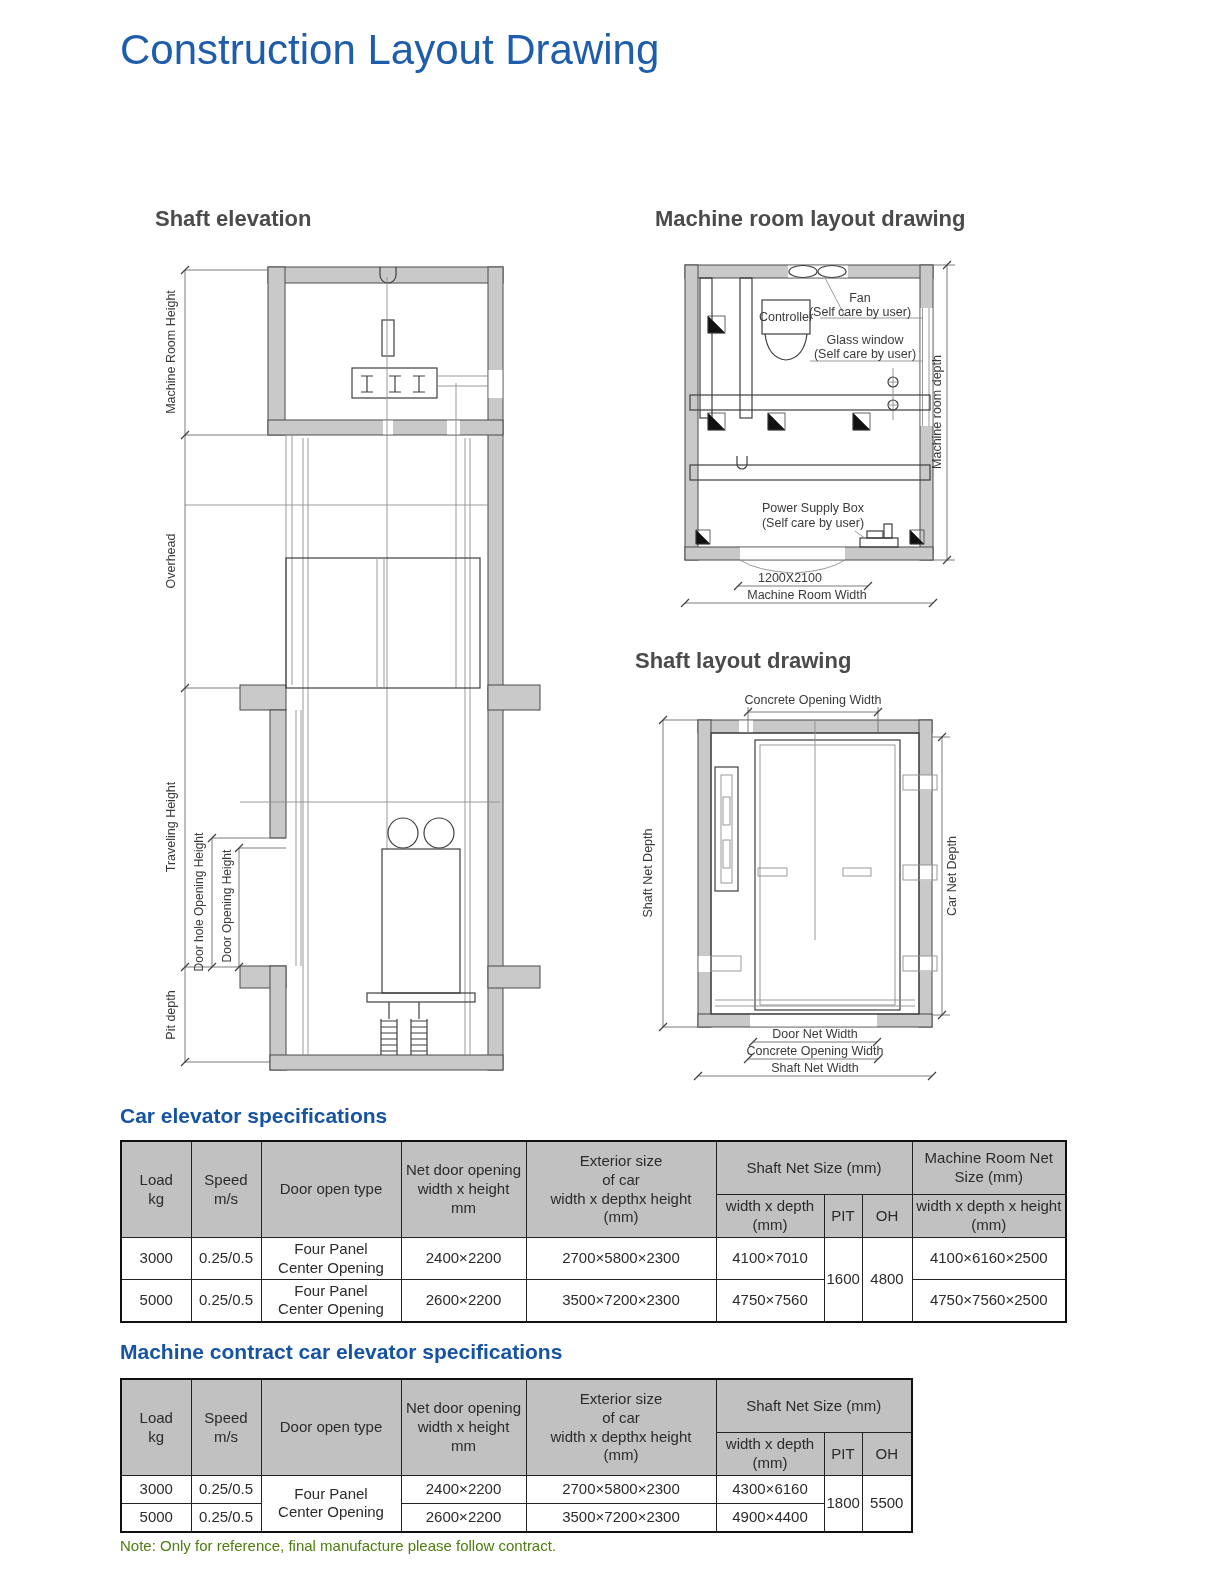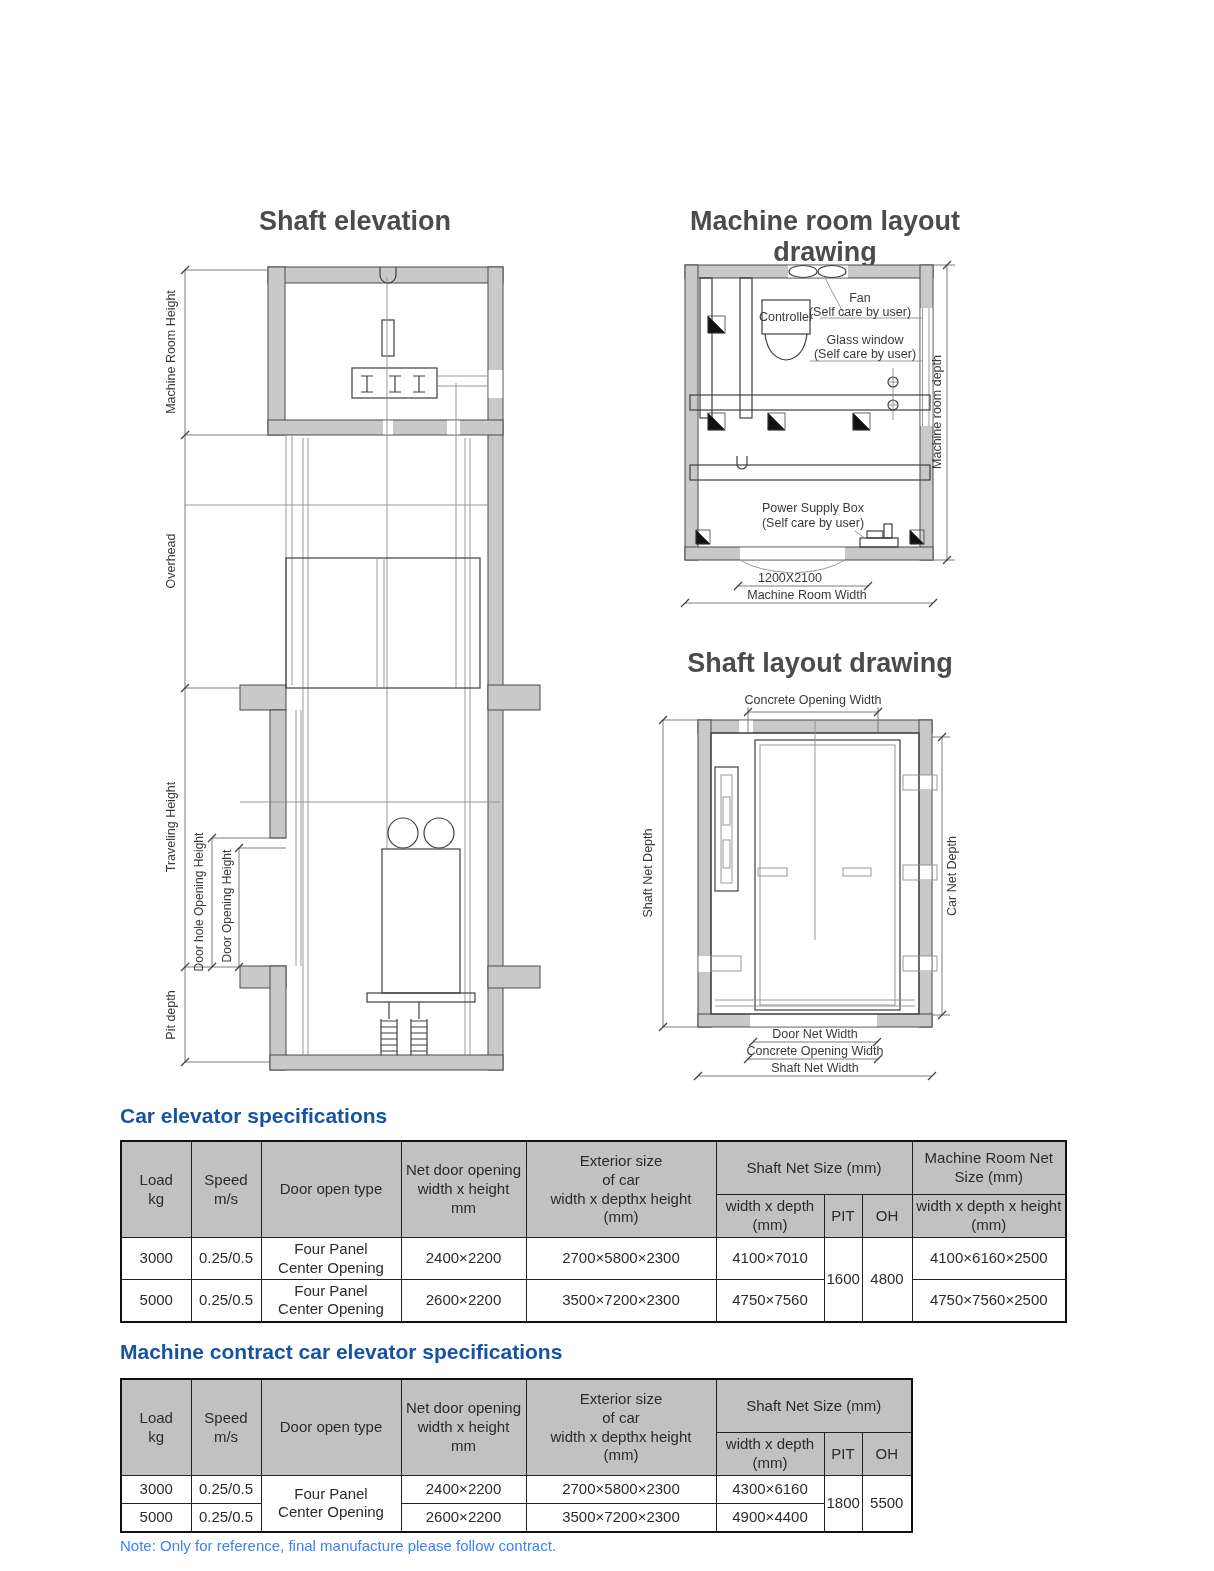--- a/index.html
+++ b/index.html
@@ -3,23 +3,23 @@
 <meta charset="utf-8">
 <style>
   html,body{margin:0;padding:0}
   body{
     width:1214px;height:1571px;position:relative;background:#fff;
     font-family:"Liberation Sans",sans-serif;color:#2b2b2b;overflow:hidden;
   }
   .abs{position:absolute}
   .title1{font-size:46px;font-weight:bold;color:#1553a5;line-height:1.1}
   .title2{font-size:42px;font-weight:normal;color:#1e5cac;line-height:1.15}
-  .drawtitle{font-size:27px;font-weight:bold;color:#4b4b4b;text-align:center}
+  .drawtitle{font-size:22px;font-weight:bold;color:#4b4b4b;}
   .secheading{font-size:21px;font-weight:bold;color:#1553a5}
-  .note{font-size:15px;color:#3b82f6}
+  .note{font-size:15px;color:#4d7c0f}
   
   .wall{fill:#c9c9c9;stroke:#4a4a4a;stroke-width:1}
   .ln{fill:none;stroke:#3f3f3f;stroke-width:1.2}
   .thin{fill:none;stroke:#8f8f8f;stroke-width:0.9}
   .dim{fill:none;stroke:#6d6d6d;stroke-width:0.9}
   .slash{stroke:#3f3f3f;stroke-width:1.2}
   .dimtxt{fill:#3a3a3a;font-size:12.5px}
   .dimtxt.sm{font-size:12px}
   .mark{fill:#111;stroke:#3f3f3f;stroke-width:0.8}
   .markbox{fill:none;stroke:#3f3f3f;stroke-width:0.8}
@@ -34,20 +34,21 @@
   table.t1 thead tr:nth-child(2) th{height:40px}
   table.t1 tbody tr{height:42px}
   table.t2 thead tr:nth-child(1) th{height:50px}
   table.t2 thead tr:nth-child(2) th{height:40px}
   table.t2 tbody tr{height:28px}
 </style>
 </head>
 <body>
 
 <div class="abs" style="left:120px;top:26px">
+  <div class="title2">Construction Layout Drawing</div>
 </div>
 
 <div class="abs drawtitle" style="left:155px;top:206px;width:400px">Shaft elevation</div>
 <div class="abs drawtitle" style="left:655px;top:206px;width:340px">Machine room layout drawing</div>
 <div class="abs drawtitle" style="left:635px;top:648px;width:370px">Shaft layout drawing</div>
 
 <svg class="abs" style="left:155px;top:255px" width="400" height="820" viewBox="0 0 400 820">
   <g>
     <rect class="wall" x="113" y="12" width="235" height="16"></rect>
     <rect class="wall" x="113" y="12" width="17" height="168"></rect>

